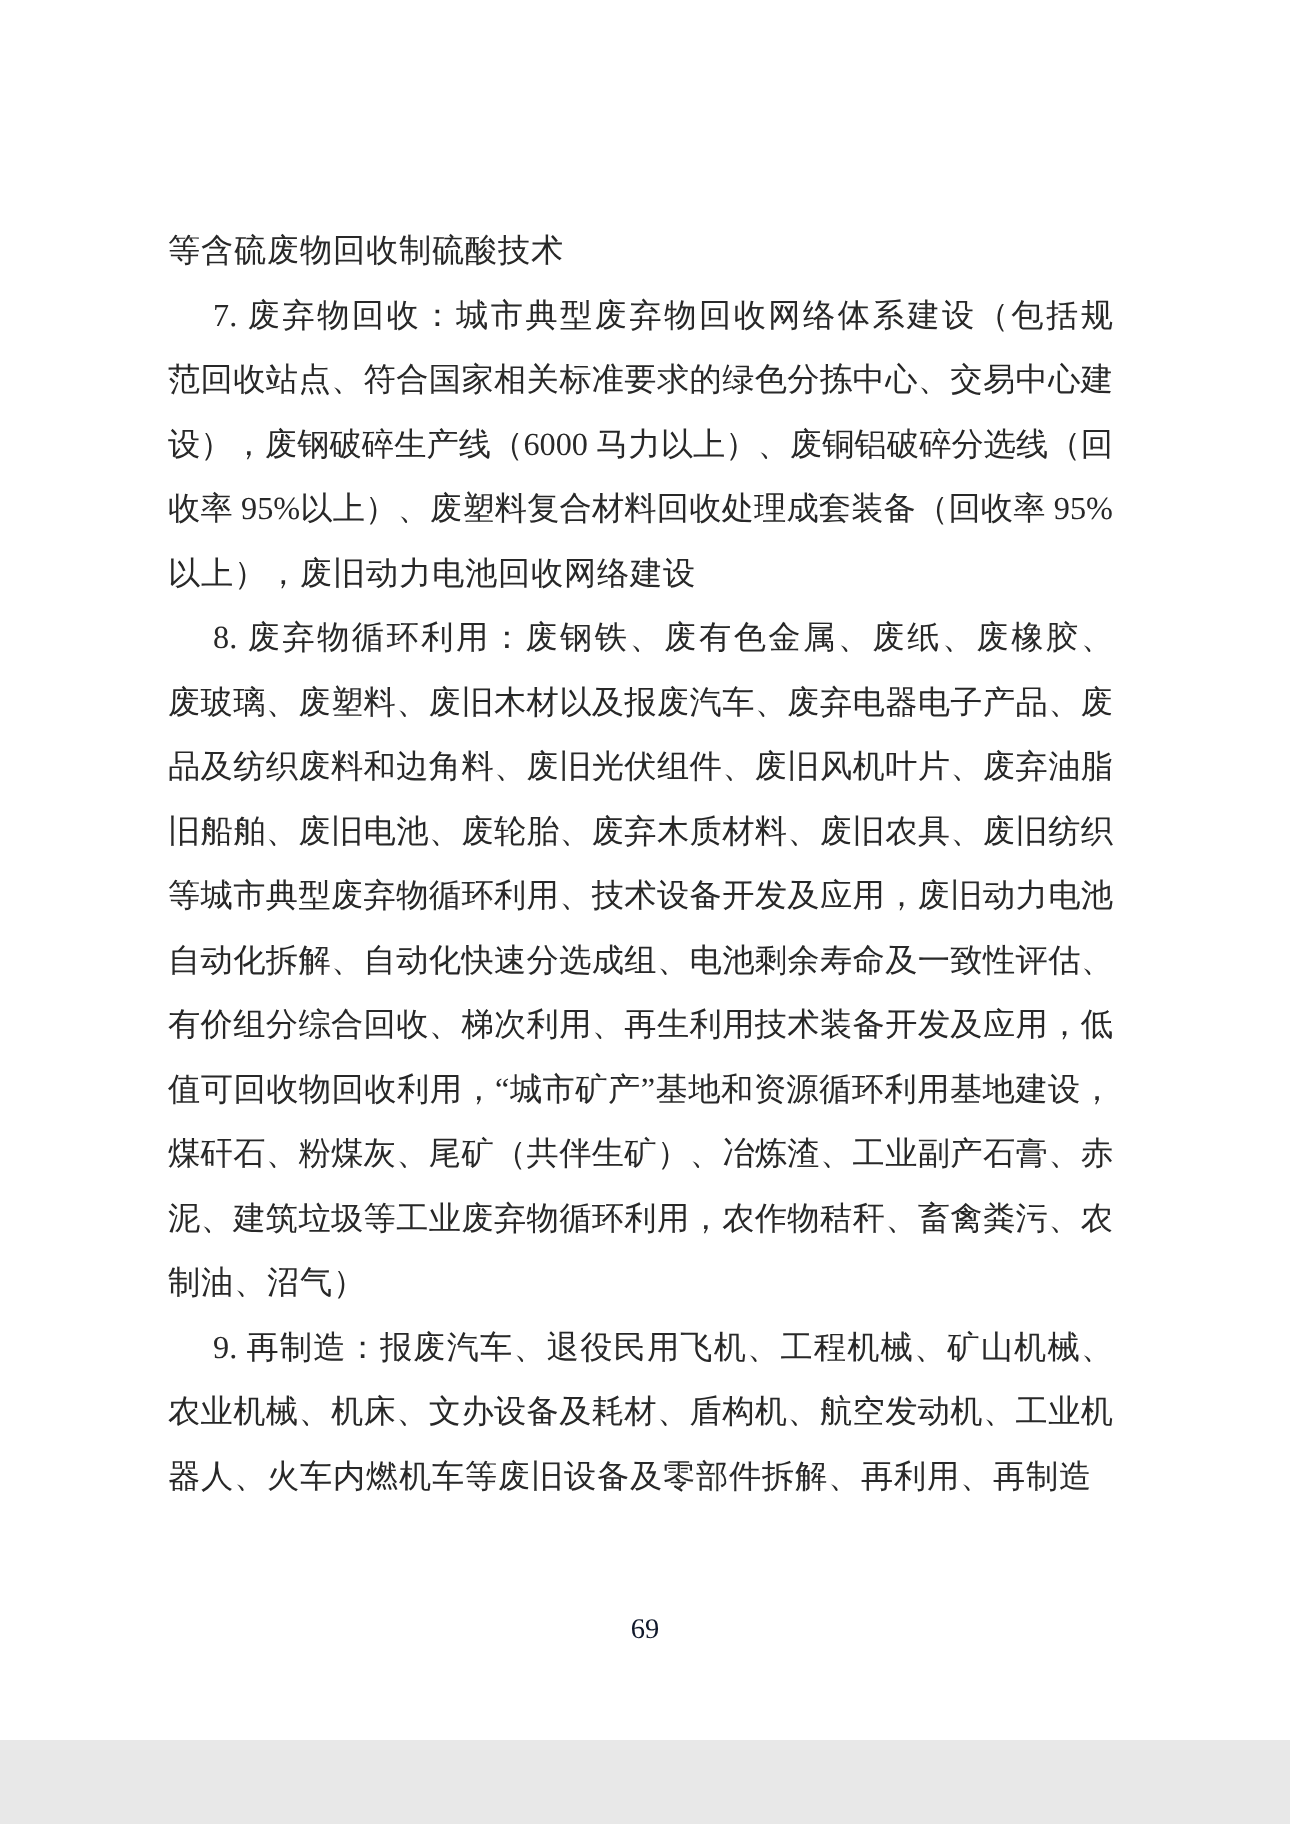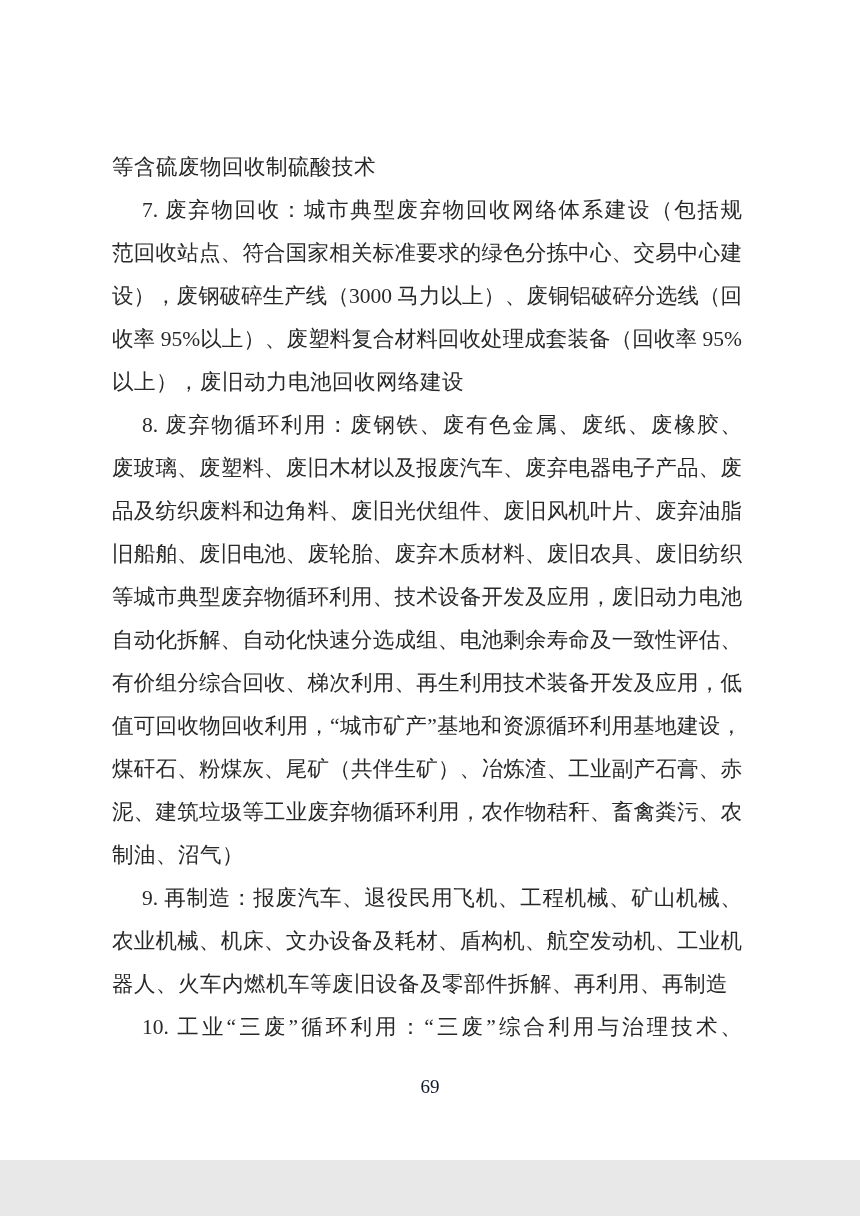--- a/index.html
+++ b/index.html
@@ -51,33 +51,32 @@
   }
 </style>
 </head>
 <body>
 
 <div class="page">
   <div class="content">
     <div class="line">等含硫废物回收制硫酸技术</div>
     <div class="line justify indent">7. 废弃物回收：城市典型废弃物回收网络体系建设（包括规</div>
     <div class="line justify">范回收站点、符合国家相关标准要求的绿色分拣中心、交易中心建</div>
-    <div class="line justify">设），废钢破碎生产线（3000 马力以上）、废铜铝破碎分选线（回</div>
+    <div class="line justify">设），废钢破碎生产线（6000 马力以上）、废铜铝破碎分选线（回</div>
     <div class="line justify">收率 95%以上）、废塑料复合材料回收处理成套装备（回收率 95%</div>
     <div class="line">以上），废旧动力电池回收网络建设</div>
     <div class="line justify indent">8. 废弃物循环利用：废钢铁、废有色金属、废纸、废橡胶、</div>
     <div class="line justify">废玻璃、废塑料、废旧木材以及报废汽车、废弃电器电子产品、废</div>
     <div class="line justify">品及纺织废料和边角料、废旧光伏组件、废旧风机叶片、废弃油脂</div>
     <div class="line justify">旧船舶、废旧电池、废轮胎、废弃木质材料、废旧农具、废旧纺织</div>
     <div class="line justify">等城市典型废弃物循环利用、技术设备开发及应用，废旧动力电池</div>
     <div class="line justify">自动化拆解、自动化快速分选成组、电池剩余寿命及一致性评估、</div>
     <div class="line justify">有价组分综合回收、梯次利用、再生利用技术装备开发及应用，低</div>
     <div class="line justify">值可回收物回收利用，“城市矿产”基地和资源循环利用基地建设，</div>
     <div class="line justify">煤矸石、粉煤灰、尾矿（共伴生矿）、冶炼渣、工业副产石膏、赤</div>
     <div class="line justify">泥、建筑垃圾等工业废弃物循环利用，农作物秸秆、畜禽粪污、农</div>
     <div class="line">制油、沼气）</div>
     <div class="line justify indent">9. 再制造：报废汽车、退役民用飞机、工程机械、矿山机械、</div>
     <div class="line justify">农业机械、机床、文办设备及耗材、盾构机、航空发动机、工业机</div>
     <div class="line">器人、火车内燃机车等废旧设备及零部件拆解、再利用、再制造</div>
-    <div class="line justify indent">10. 工业“三废”循环利用：“三废”综合利用与治理技术、</div>
   </div>
   <div class="page-number">69</div>
 </div>
 
 </body></html>

